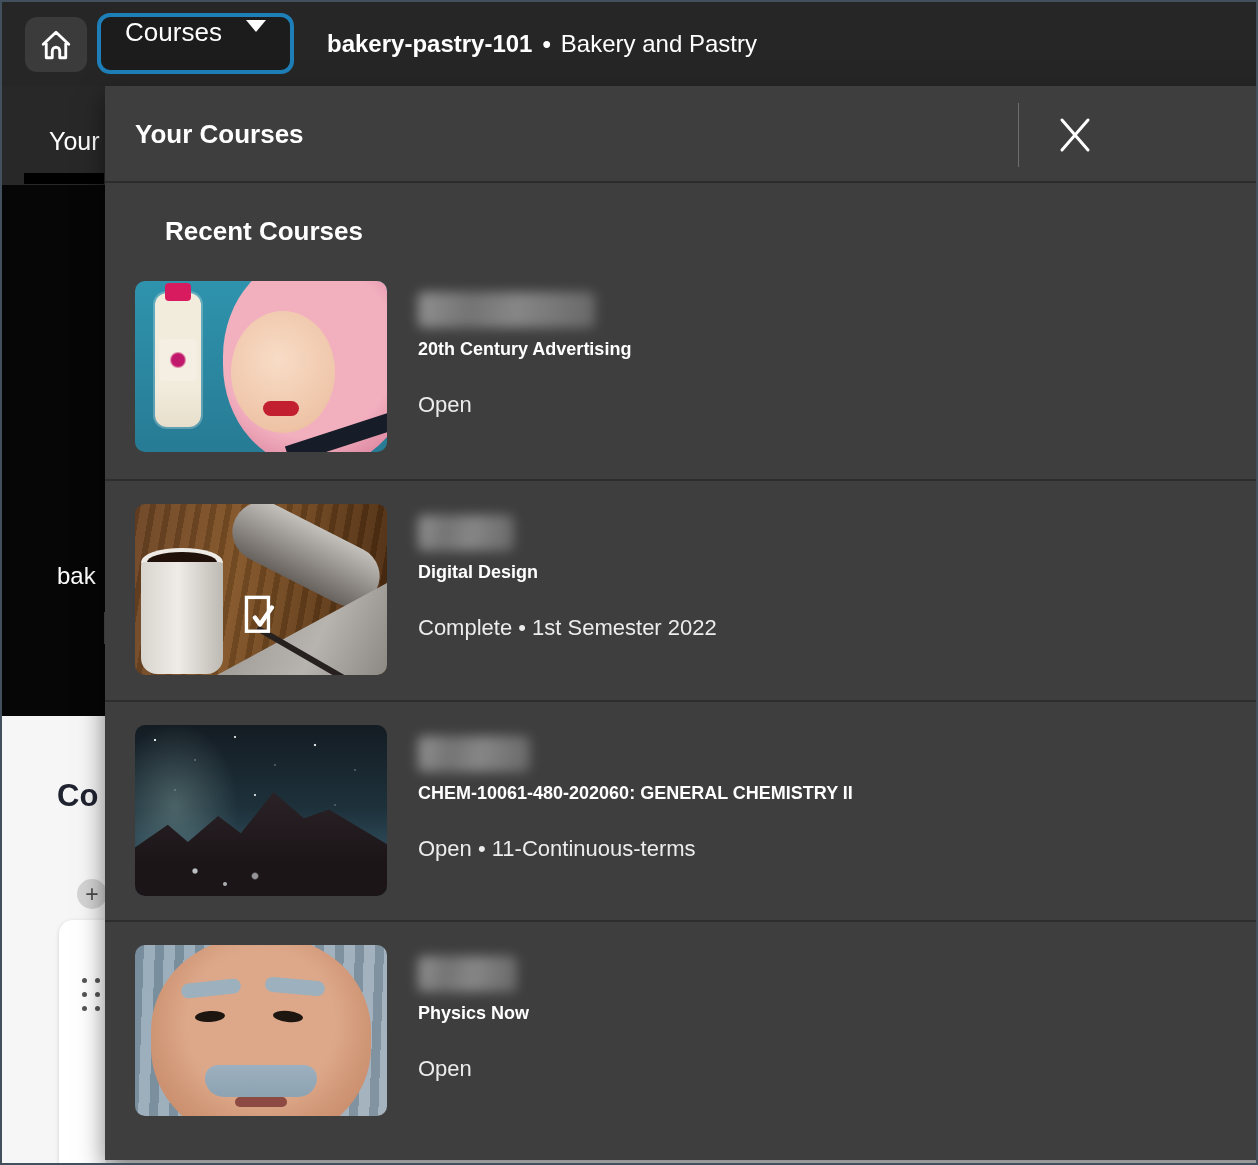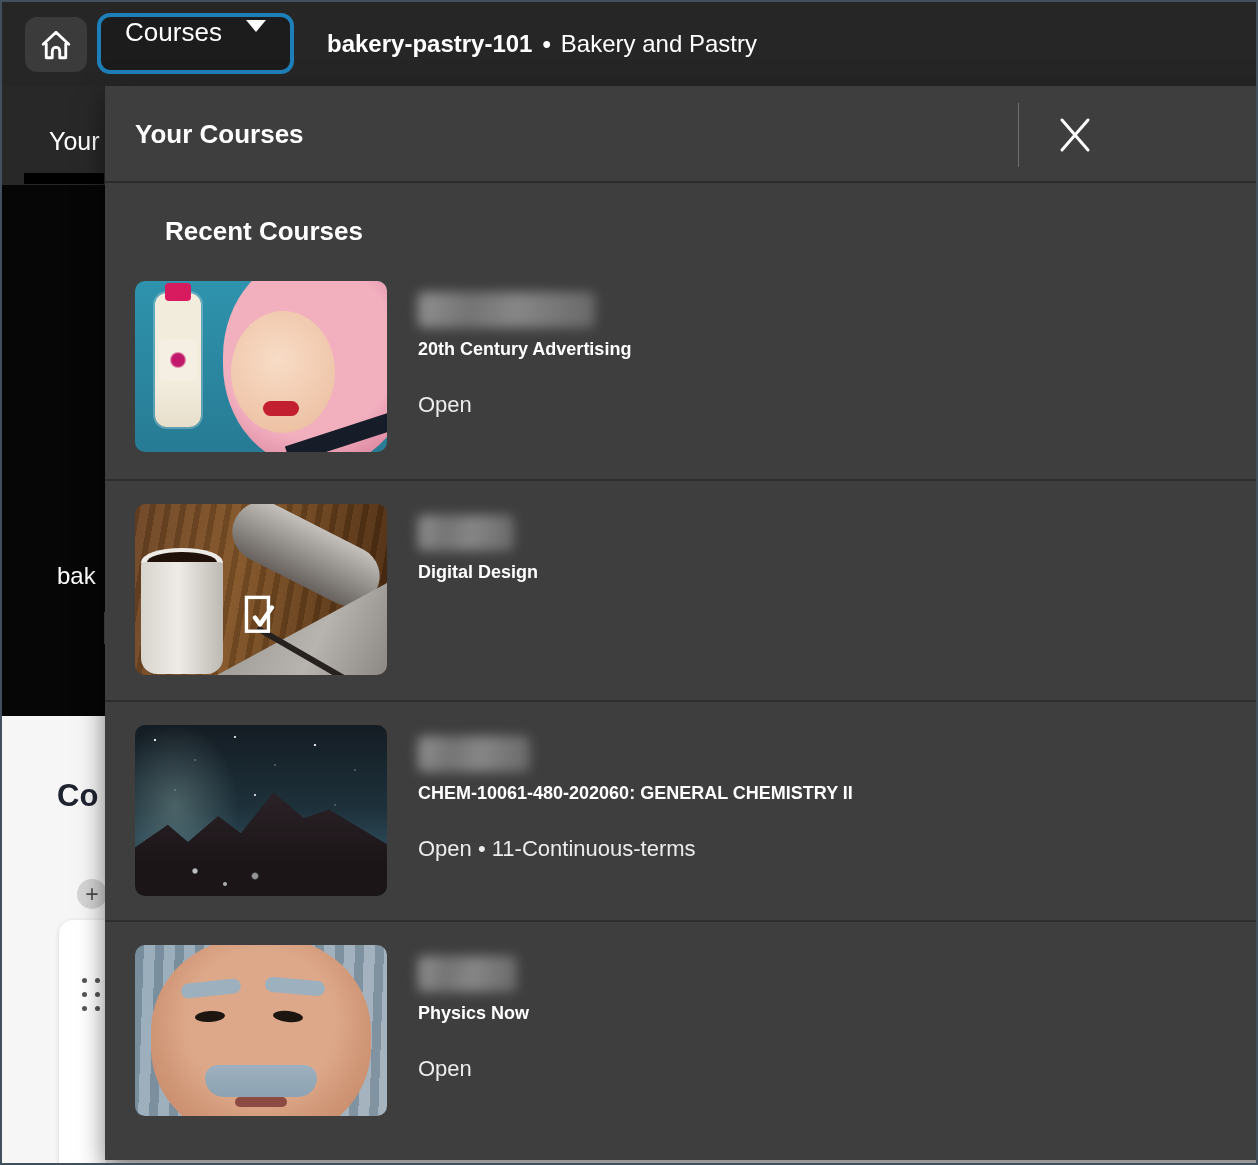--- a/index.html
+++ b/index.html
@@ -254,20 +254,21 @@
           <i class="t-d-coffee"></i>
           <i class="t-d-mug"></i>
         <svg class="doc-check-icon" width="34" height="44" viewBox="0 0 20 26">
           <rect x="2" y="2" width="13" height="20" fill="none" stroke="#fff" stroke-width="2"></rect>
           <path d="M7 14 L10 18 L17 8" fill="none" stroke="#fff" stroke-width="2.6" stroke-linecap="round" stroke-linejoin="round"></path>
         </svg>
       </div>
       <div class="course-info">
         <div class="redacted-pill" style="width:96px"></div>
         <div class="course-title">Digital Design</div>
+        <div class="course-status">Complete • 1st Semester 2022</div>
       </div>
     </div>
 
     <div class="course-row row-3">
       <div class="thumb thumb-chem">
         <i class="t-c-stars"></i>
           <i class="t-c-mountain"></i>
           <i class="t-c-snow"></i>
       </div>
       <div class="course-info">

